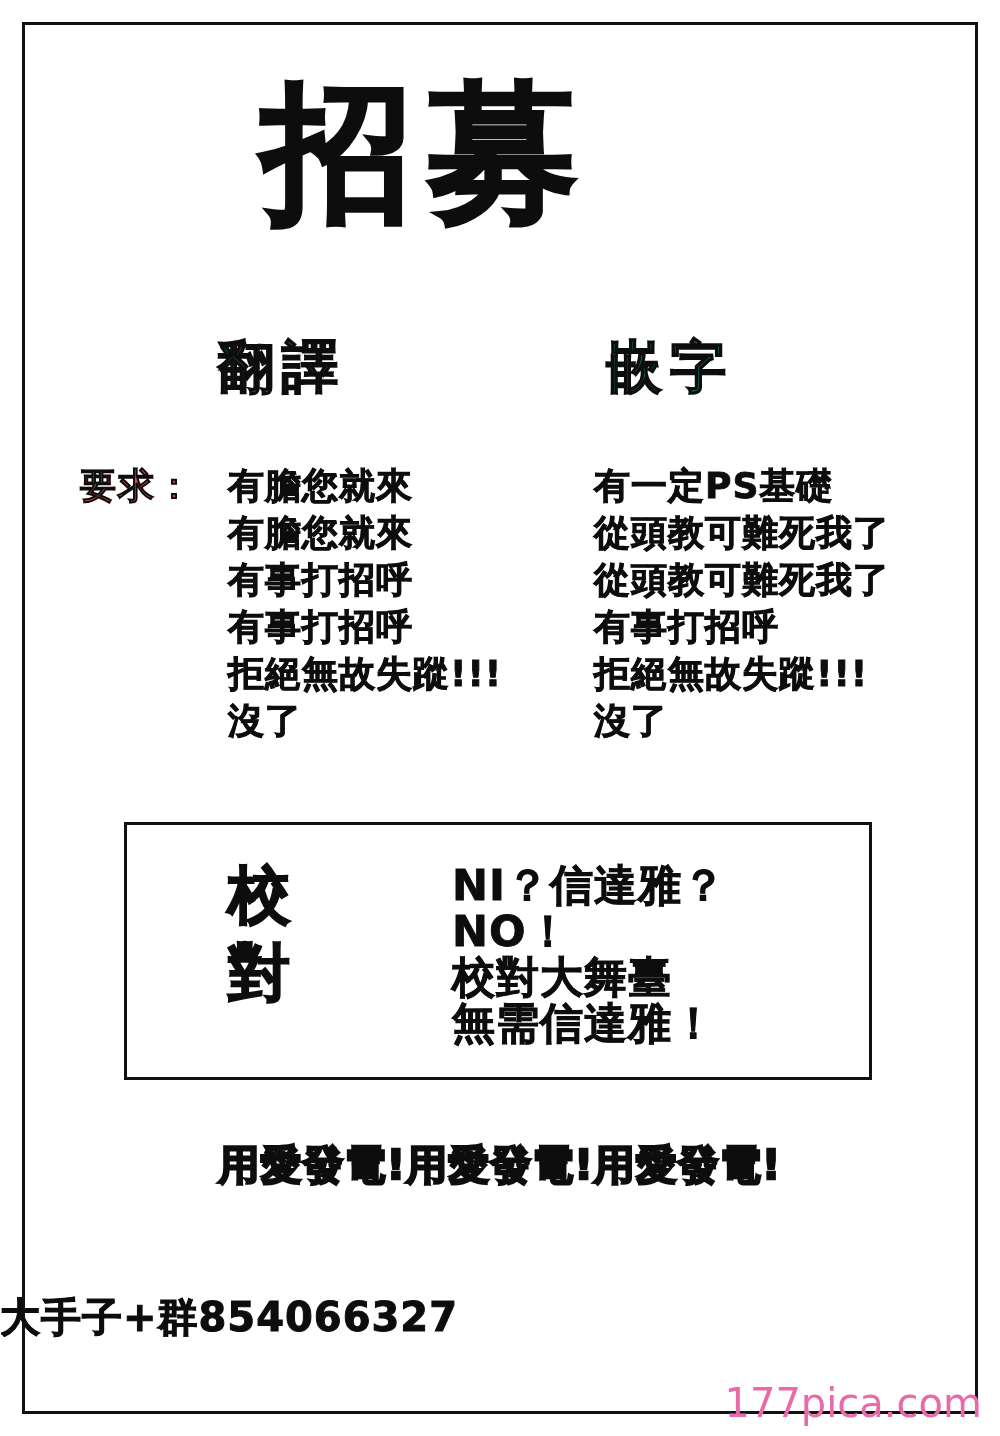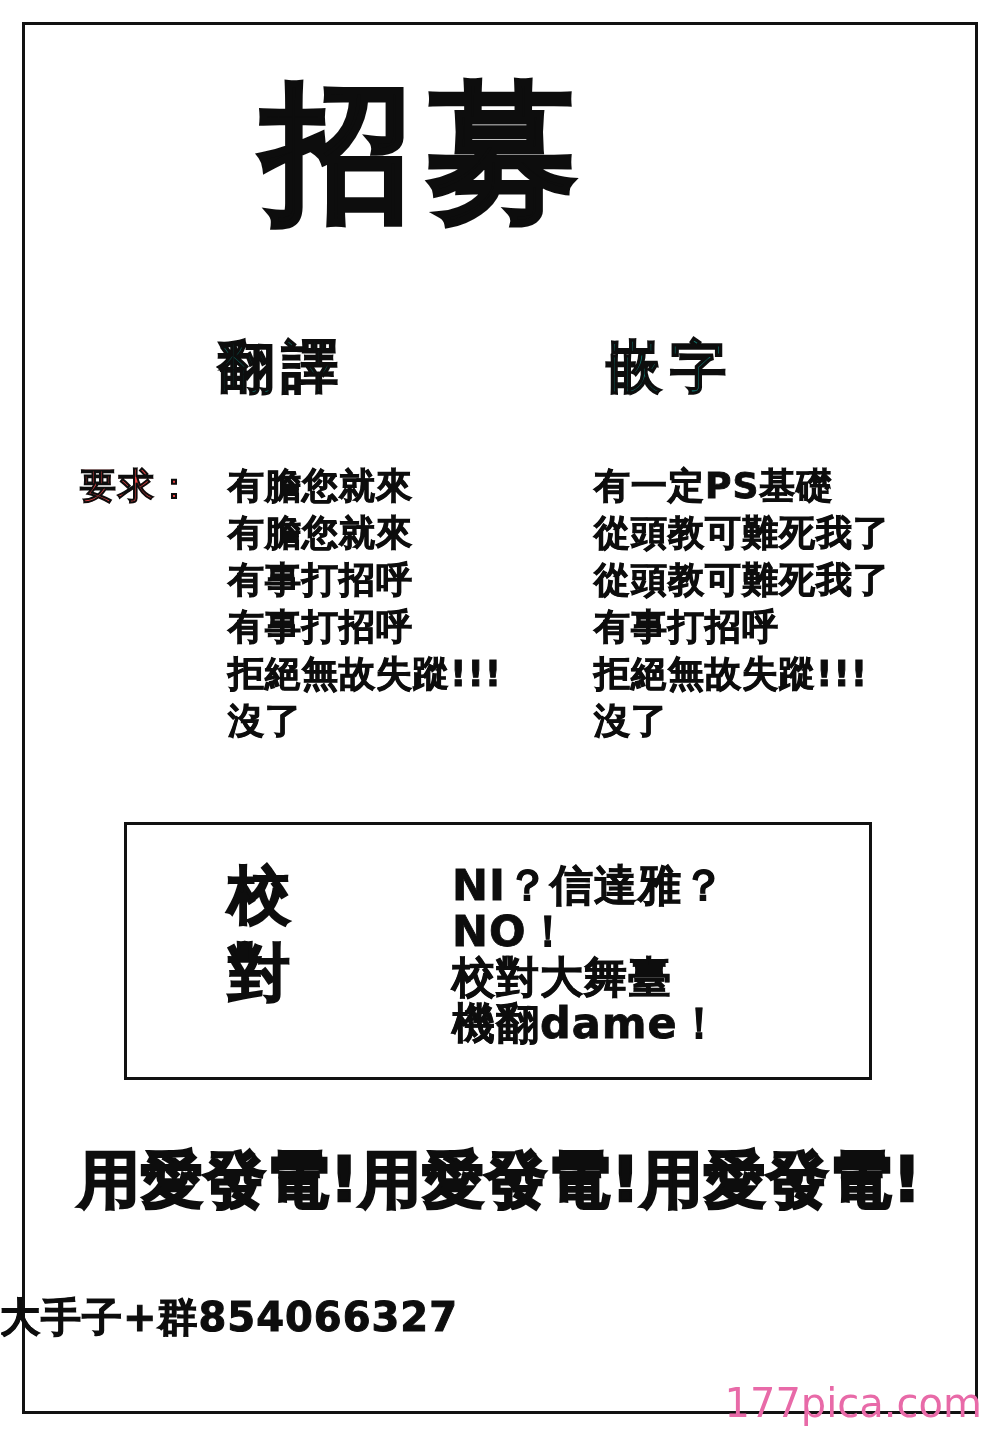--- a/index.html
+++ b/index.html
@@ -120,21 +120,21 @@
     -webkit-text-stroke: 0.8px #0d0d0d;
     white-space: nowrap;
   }
   .slogan {
     position: absolute;
     top: 1138px;
     left: 0;
     width: 1000px;
     text-align: center;
     font-weight: 700;
-    font-size: 62px;
+    font-size: 41px;
     letter-spacing: 1px;
     color: #0d0d0d;
     -webkit-text-stroke: 2.4px #0d0d0d;
     white-space: nowrap;
   }
   .contact {
     position: absolute;
     top: 1290px;
     left: 0;
     width: 1000px;
@@ -191,19 +191,19 @@
 
   <div class="proof-box"></div>
   <div class="proof-label">
     <div>校</div>
     <div>對</div>
   </div>
   <div class="proof-lines">
     <div>NI？信達雅？</div>
     <div>NO！</div>
     <div>校對大舞臺</div>
-    <div>機翻dame！</div>
+    <div>無需信達雅！</div>
   </div>
 
   <div class="slogan">用愛發電!用愛發電!用愛發電!</div>
   <div class="contact">大手子+群854066327</div>
   <div class="watermark">177pica.com</div>
 </div>
 
 </body></html>

